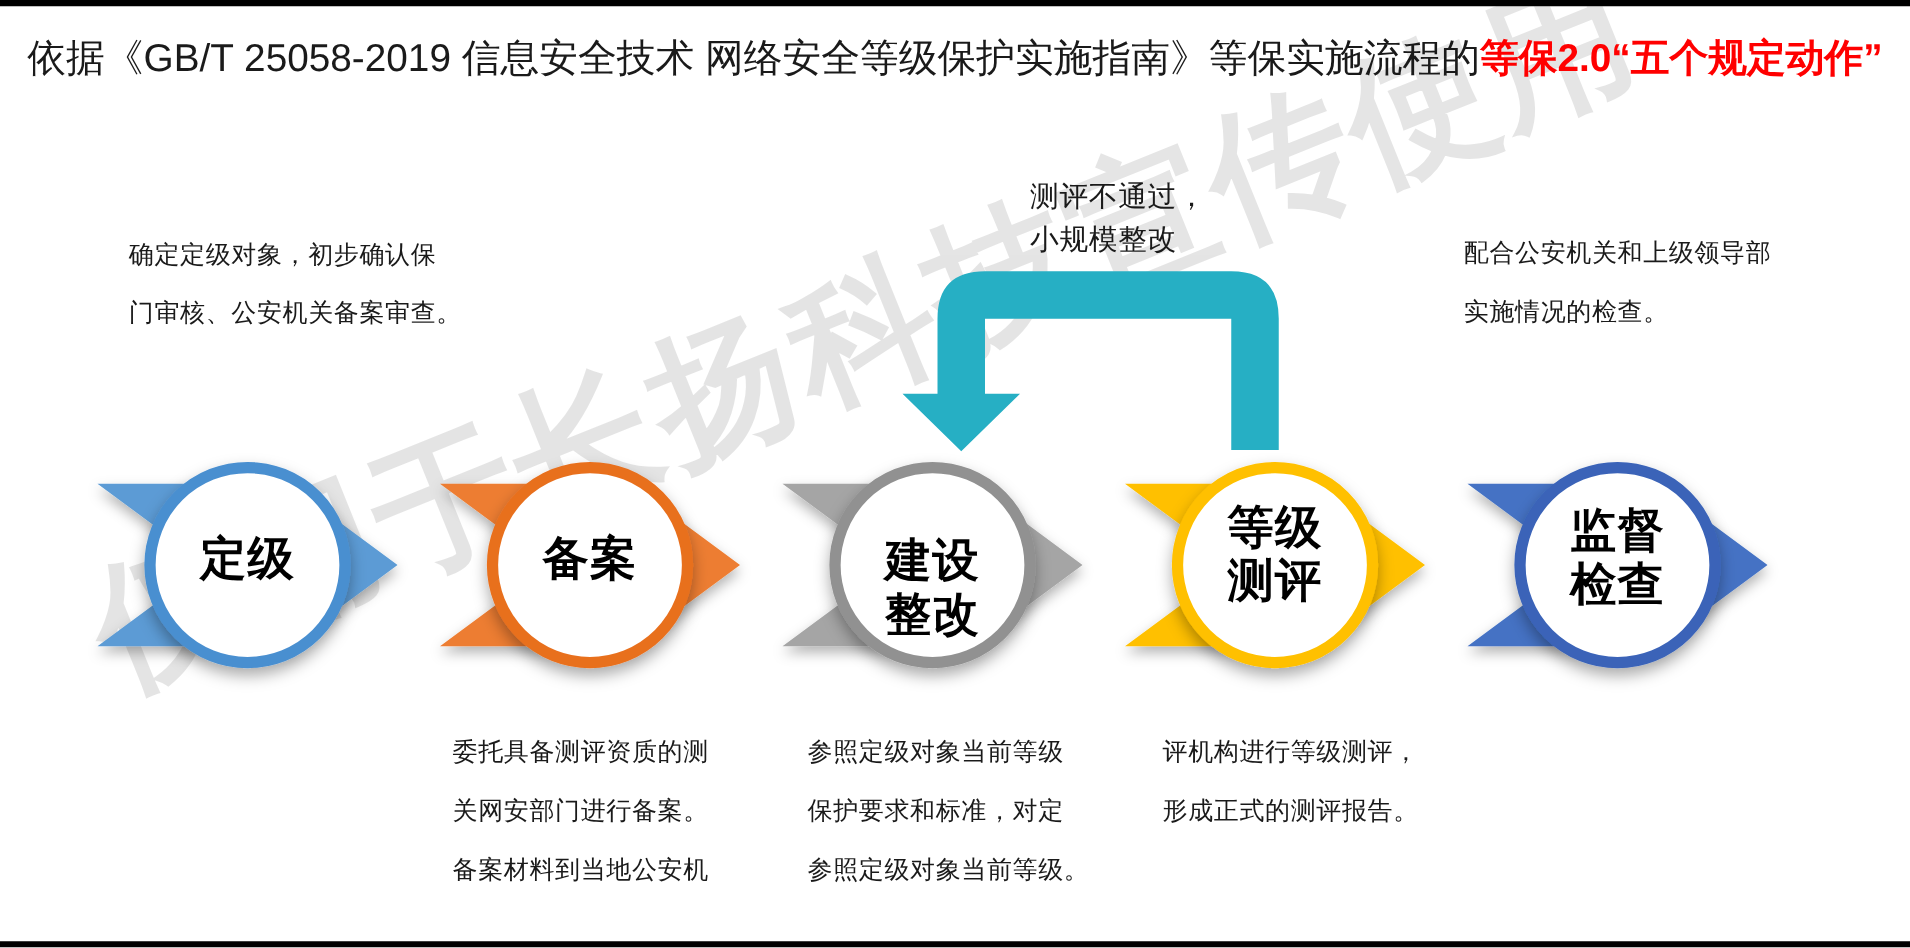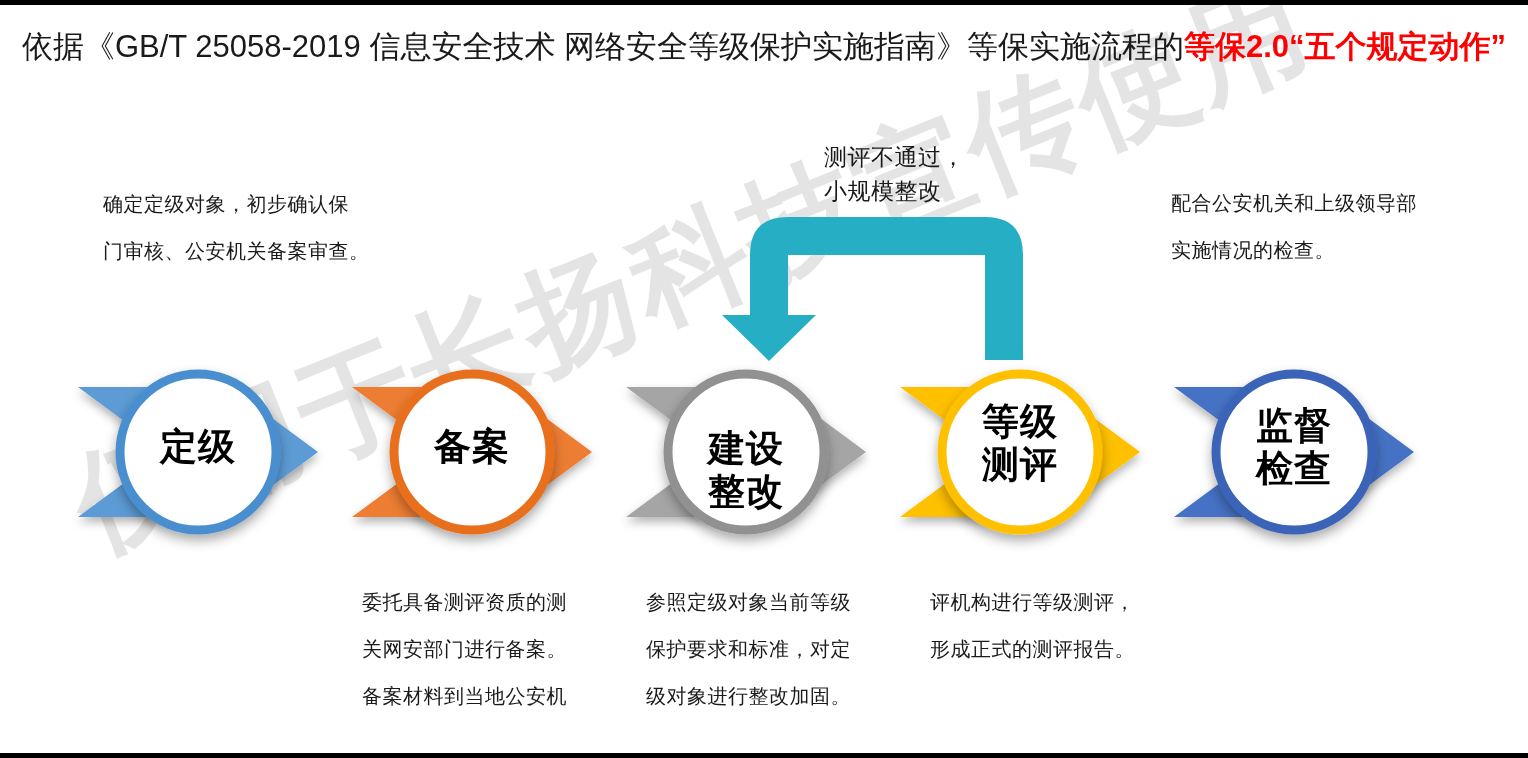--- a/index.html
+++ b/index.html
@@ -220,21 +220,21 @@
 
   <div class="note" id="note-b1">
     <span class="nl">委托具备测评资质的测</span>
     <span class="nl">关网安部门进行备案。</span>
     <span class="nl">备案材料到当地公安机</span>
   </div>
 
   <div class="note" id="note-b2">
     <span class="nl">参照定级对象当前等级</span>
     <span class="nl">保护要求和标准，对定</span>
-    <span class="nl">级对象进行整改加固。</span>
+    <span class="nl">参照定级对象当前等级。</span>
   </div>
 
   <div class="note" id="note-b3">
     <span class="nl">评机构进行等级测评，</span>
     <span class="nl">形成正式的测评报告。</span>
   </div>
 
 </div>
 
 </body></html>

